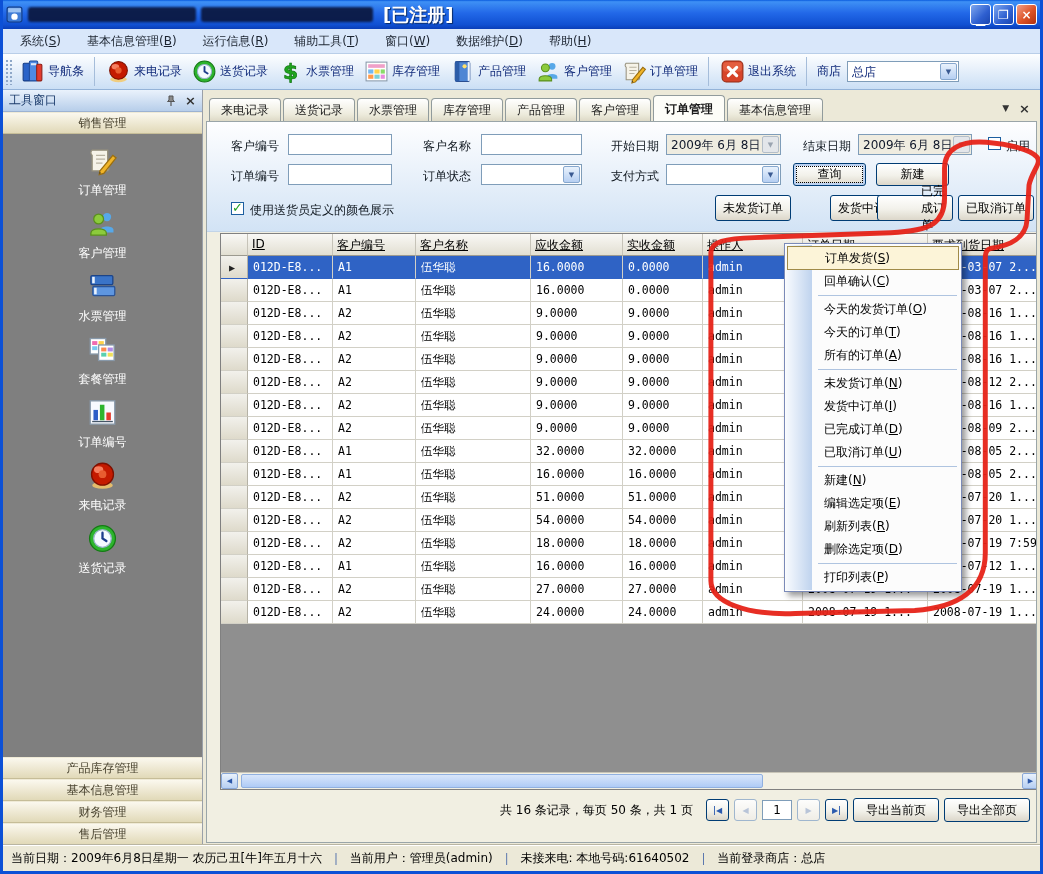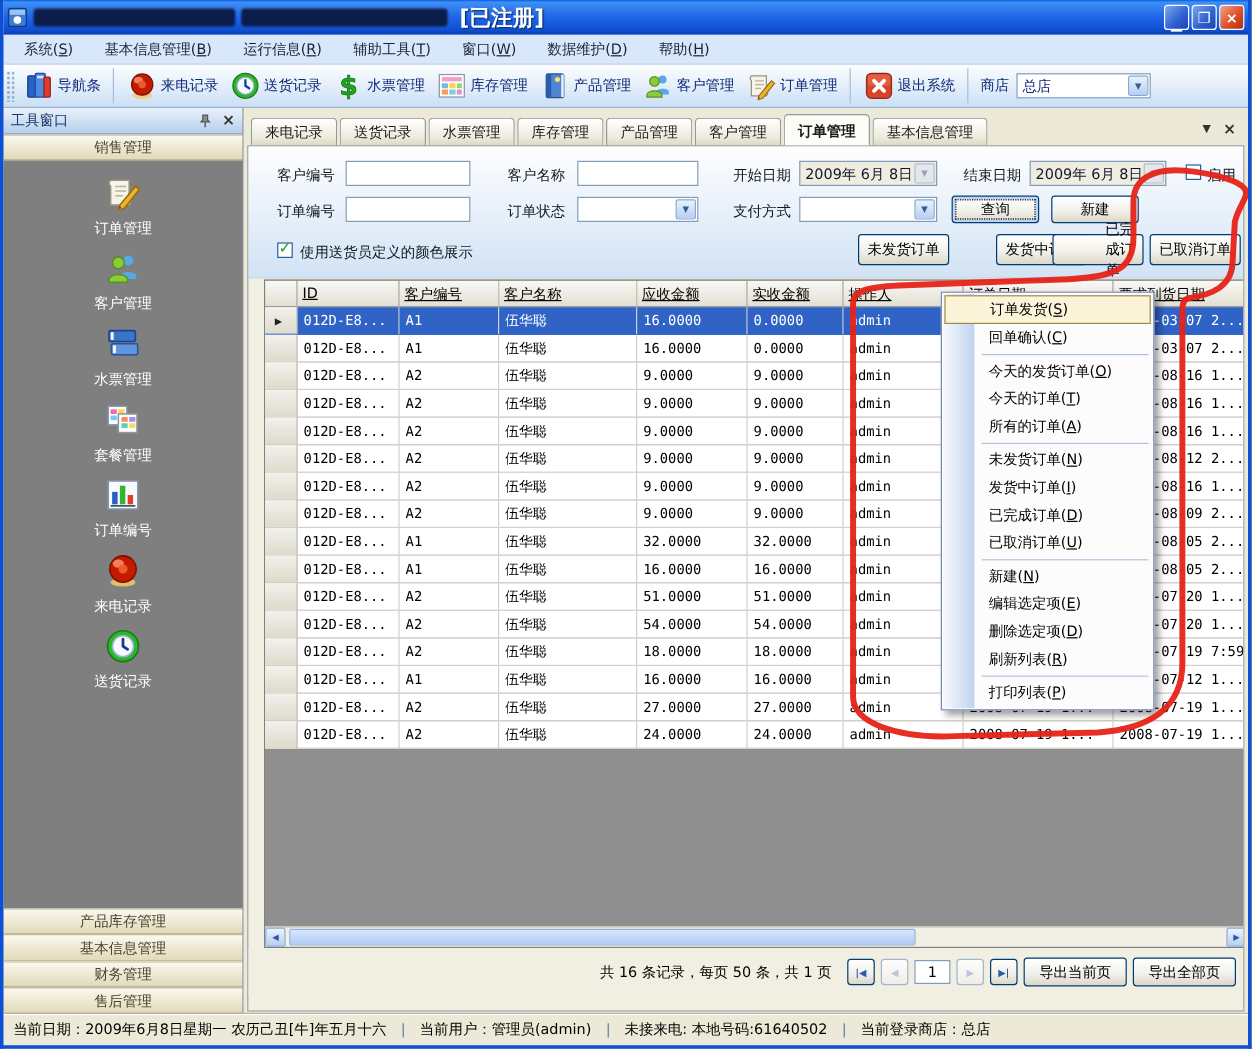--- a/index.html
+++ b/index.html
@@ -790,23 +790,23 @@
       <div class="menu-item hotkeyable">已完成订单(<u>D</u>)</div>
 
       <div class="menu-item hotkeyable">已取消订单(<u>U</u>)</div>
 
       <div class="menu-item hotkeyable sep"></div>
 
       <div class="menu-item hotkeyable">新建(<u>N</u>)</div>
 
       <div class="menu-item hotkeyable">编辑选定项(<u>E</u>)</div>
 
+      <div class="menu-item hotkeyable">刷新列表(<u>R</u>)</div>
+
       <div class="menu-item hotkeyable">删除选定项(<u>D</u>)</div>
-
-      <div class="menu-item hotkeyable">刷新列表(<u>R</u>)</div>
 
       <div class="menu-item hotkeyable sep"></div>
 
       <div class="menu-item hotkeyable">打印列表(<u>P</u>)</div>
     </div>
 
   <svg class="annot" viewBox="0 0 1043 874">
     <path d="M 712 584 L 712 254 C 712 243 726 240 756 239 L 893 234
              C 934 232 947 224 947 199 L 947 169 C 947 150 963 141 989 143
              C 1013 145 1035 151 1040 158 C 1045 164 1035 172 1032 186 L 1030 221

